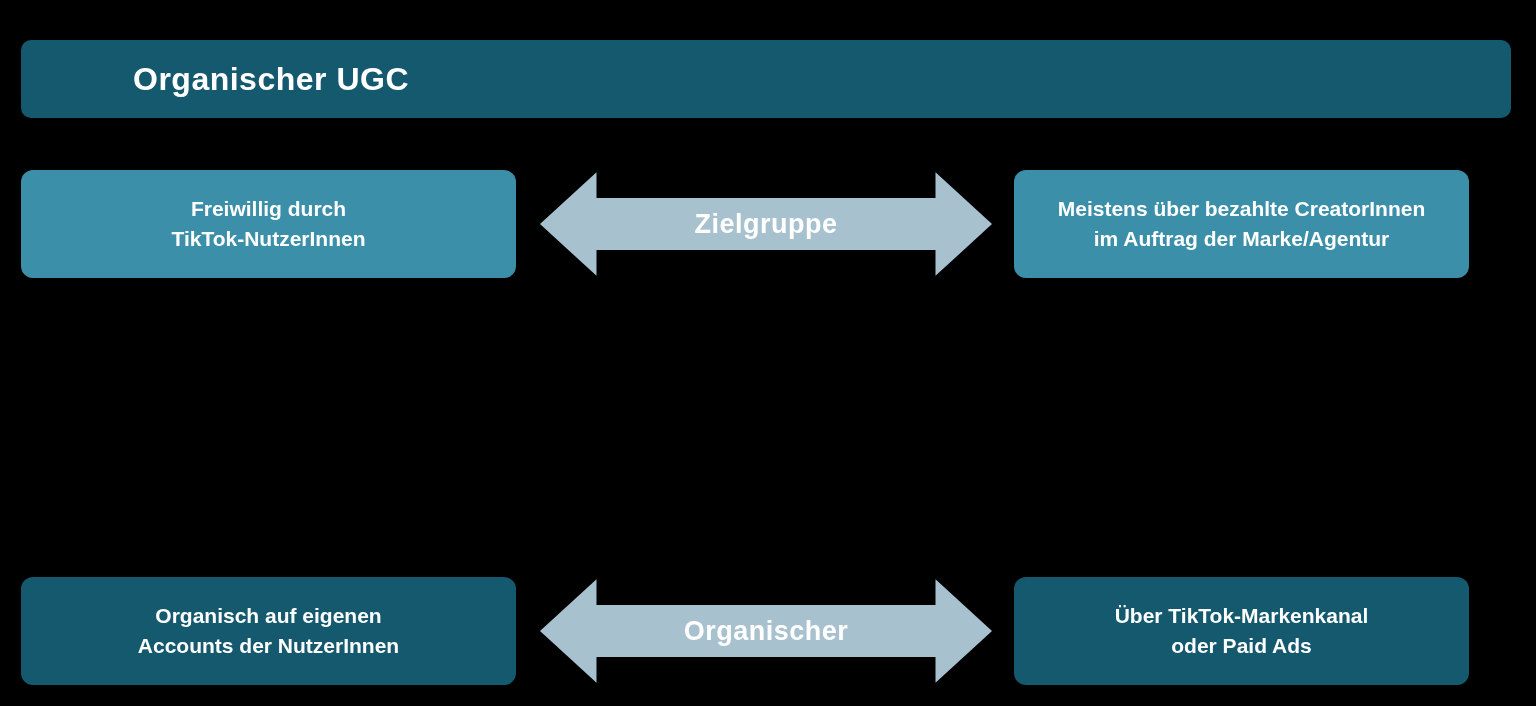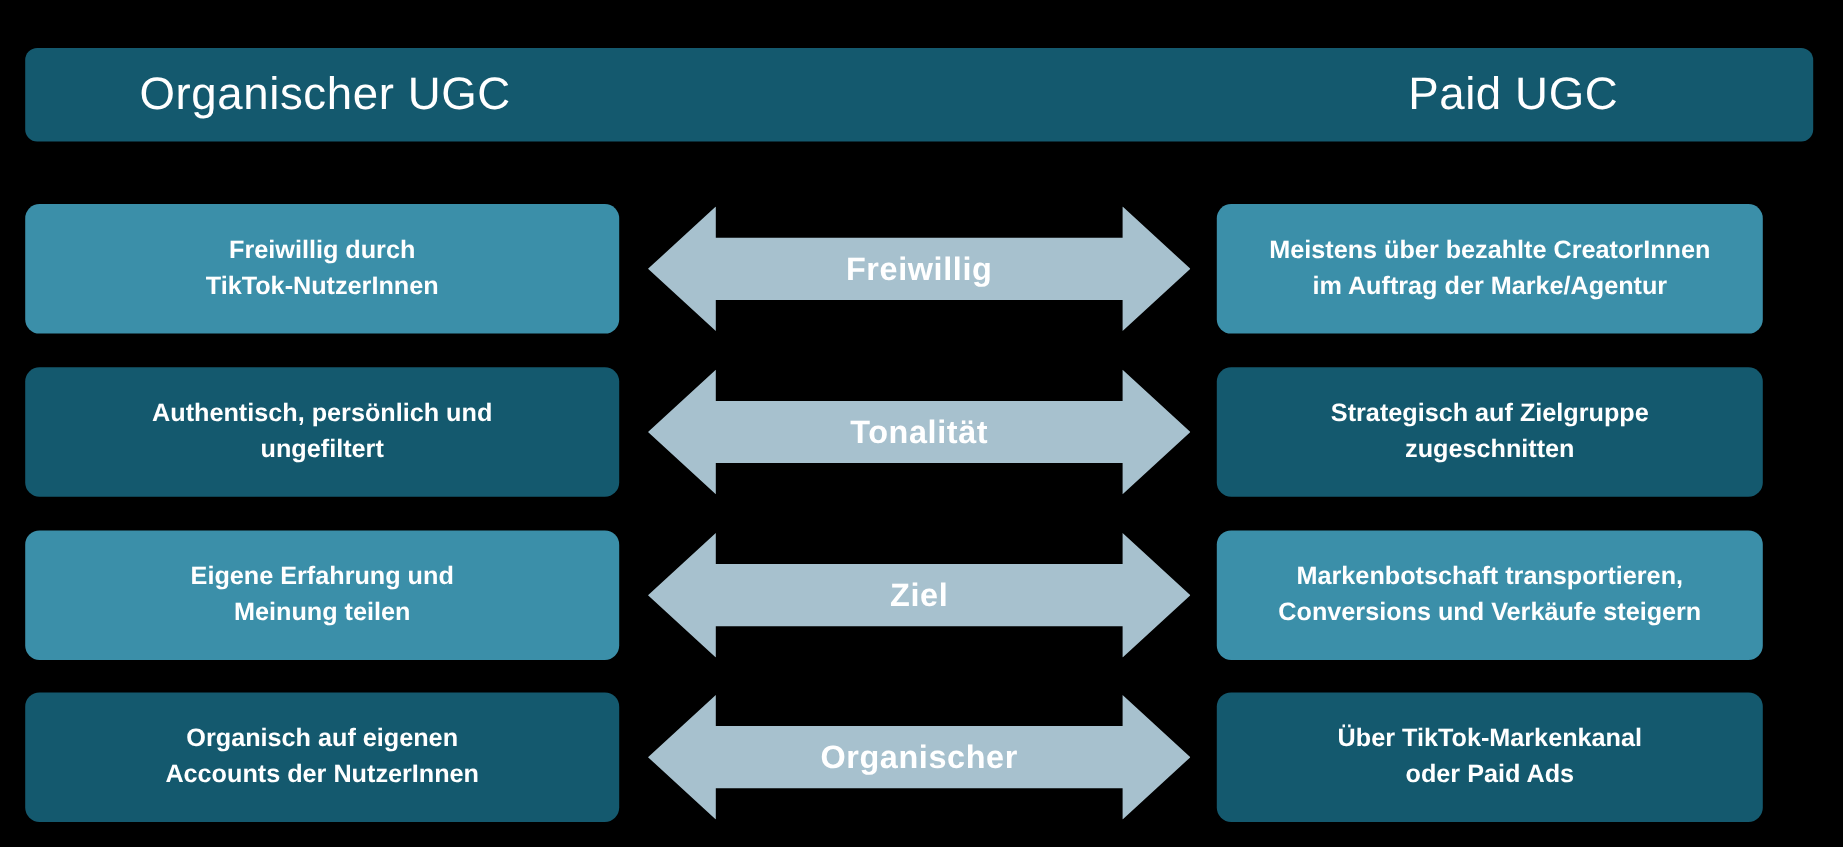--- a/index.html
+++ b/index.html
@@ -25,21 +25,21 @@
     position: absolute;
     left: 21px; top: 40px;
     width: 1490px; height: 78px;
     background: var(--header-bar);
     border-radius: 10px;
   }
   .header-title {
     position: absolute; top: 0; height: 78px; width: 500px;
     display: flex; align-items: center; justify-content: center;
     color: var(--text);
-    font-size: 38px; font-weight: 400; letter-spacing: 0.5px;
+    font-size: 32px; font-weight: 700; letter-spacing: 0.5px;
   }
   .header-title.left  { left: 0; }
   .header-title.right { right: 0; }
 
   .vs-circle {
     position: absolute;
     left: 703px; top: 15px;
     width: 128px; height: 128px;
     border-radius: 50%;
     background: var(--vs-circle);
@@ -87,50 +87,33 @@
     font-size: 27px; font-weight: 700; letter-spacing: 0.5px;
   }
 </style>
 </head>
 <body>
 
 <div class="stage">
 
   <div class="header-bar">
     <div class="header-title left">Organischer UGC</div>
-    <div class="header-title right">Paid UGC</div>
   </div>
 
 
   <div class="row r0">
     <div class="box left light">Freiwillig durch
 TikTok-NutzerInnen</div>
     <div class="arrow"></div>
-    <div class="arrow-label">Freiwillig</div>
+    <div class="arrow-label">Zielgruppe</div>
     <div class="box right light">Meistens über bezahlte CreatorInnen
 im Auftrag der Marke/Agentur</div>
   </div>
 
-  <div class="row r1">
-    <div class="box left dark">Authentisch, persönlich und
-ungefiltert</div>
-    <div class="arrow"></div>
-    <div class="arrow-label">Tonalität</div>
-    <div class="box right dark">Strategisch auf Zielgruppe
-zugeschnitten</div>
-  </div>
 
-  <div class="row r2">
-    <div class="box left light">Eigene Erfahrung und
-Meinung teilen</div>
-    <div class="arrow"></div>
-    <div class="arrow-label">Ziel</div>
-    <div class="box right light">Markenbotschaft transportieren,
-Conversions und Verkäufe steigern</div>
-  </div>
 
   <div class="row r3">
     <div class="box left dark">Organisch auf eigenen
 Accounts der NutzerInnen</div>
     <div class="arrow"></div>
     <div class="arrow-label">Organischer</div>
     <div class="box right dark">Über TikTok-Markenkanal
 oder Paid Ads</div>
   </div>
 

